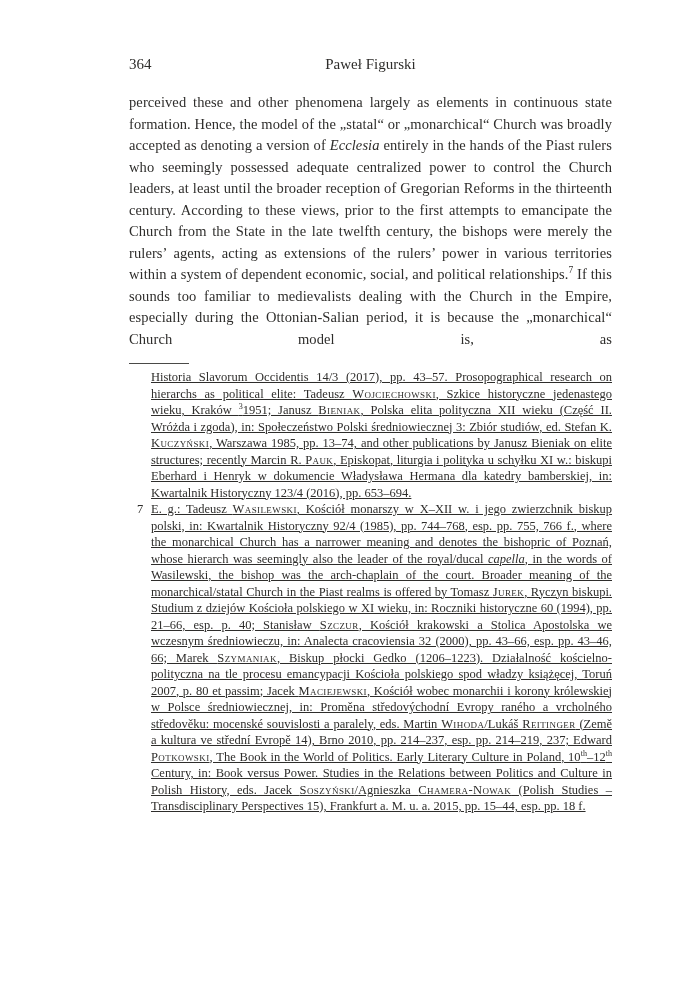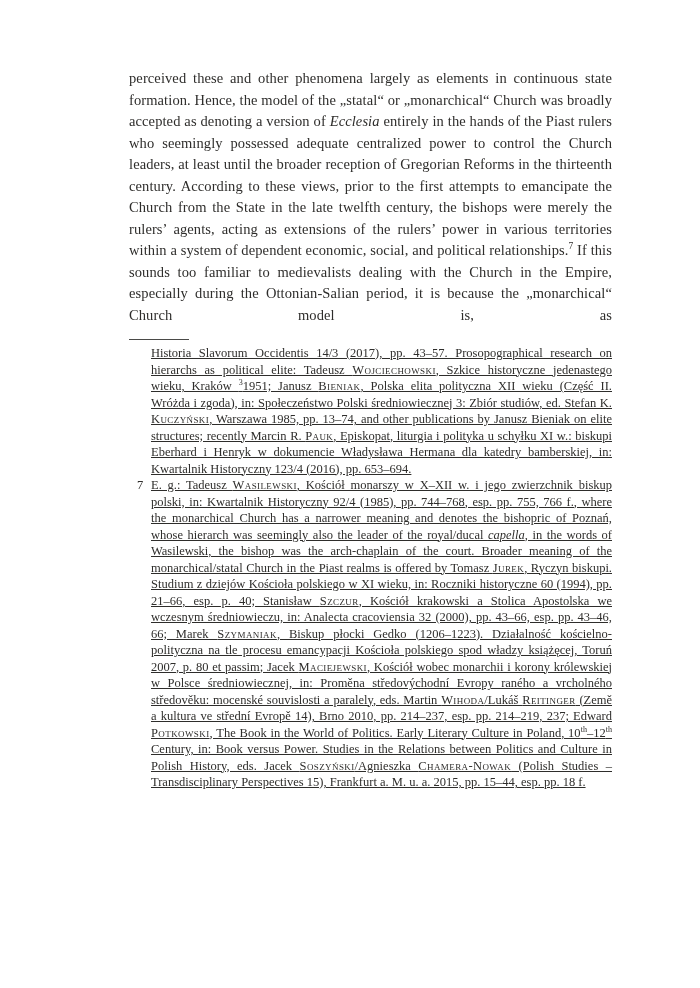--- a/index.html
+++ b/index.html
@@ -23,21 +23,21 @@
   }
   .page-num {
     position: absolute;
     left: 0;
     top: 0;
   }
   .running-head {
     text-align: center;
   }
   .body-text {
-    margin-top: 12px;
+    margin-top: 20px;
     font-size: 14.5px;
     line-height: 21.5px;
     text-align: justify;
     text-align-last: justify;
     letter-spacing: 0.1px;
   }
   .fn-separator {
     width: 60px;
     height: 0;
     border-top: 1px solid #4a4a48;
@@ -61,20 +61,24 @@
   }
   .sc { font-variant: small-caps; letter-spacing: 0.4px; }
   em { font-style: italic; }
   sup { font-size: 0.65em; line-height: 0; vertical-align: super; }
 </style>
 </head>
 <body>
 
 <div class="page">
 
+  <div class="header">
+    <span class="page-num">364</span>
+    <div class="running-head">Paweł Figurski</div>
+  </div>
 
   <div class="body-text">perceived these and other phenomena largely as elements in continuous state formation. Hence, the model of the „statal“ or „monarchical“ Church was broadly accepted as denoting a version of <em>Ecclesia</em> entirely in the hands of the Piast rulers who seemingly possessed adequate centralized power to control the Church leaders, at least until the broader reception of Gregorian Reforms in the thirteenth century. According to these views, prior to the first attempts to emancipate the Church from the State in the late twelfth century, the bishops were merely the rulers’ agents, acting as extensions of the rulers’ power in various territories within a system of dependent economic, social, and political relationships.<sup>7</sup> If this sounds too familiar to medievalists dealing with the Church in the Empire, especially during the Ottonian-Salian period, it is because the „monarchical“ Church model is, as</div>
 
   <div class="fn-separator"></div>
 
   <div class="footnotes">
     <div class="fn-item">Historia Slavorum Occidentis 14/3 (2017), pp. 43–57. Prosopographical research on hierarchs as political elite: Tadeusz <span class="sc">Wojciechowski</span>, Szkice historyczne jedenastego wieku, Kraków <sup>3</sup>1951; Janusz <span class="sc">Bieniak</span>, Polska elita polityczna XII wieku (Część II. Wróżda i zgoda), in: Społeczeństwo Polski średniowiecznej 3: Zbiór studiów, ed. Stefan K. <span class="sc">Kuczyński</span>, Warszawa 1985, pp. 13–74, and other publications by Janusz Bieniak on elite structures; recently Marcin R. <span class="sc">Pauk</span>, Episkopat, liturgia i polityka u schyłku XI w.: biskupi Eberhard i Henryk w dokumencie Władysława Hermana dla katedry bamberskiej, in: Kwartalnik Historyczny 123/4 (2016), pp. 653–694.</div>
     <div class="fn-item">
       <span class="fn-num">7</span>
       <span>E. g.: Tadeusz <span class="sc">Wasilewski</span>, Kościół monarszy w X–XII w. i jego zwierzchnik biskup polski, in: Kwartalnik Historyczny 92/4 (1985), pp. 744–768, esp. pp. 755, 766 f., where the monarchical Church has a narrower meaning and denotes the bishopric of Poznań, whose hierarch was seemingly also the leader of the royal/ducal <em>capella</em>, in the words of Wasilewski, the bishop was the arch-chaplain of the court. Broader meaning of the monarchical/statal Church in the Piast realms is offered by Tomasz <span class="sc">Jurek</span>, Ryczyn biskupi. Studium z dziejów Kościoła polskiego w XI wieku, in: Roczniki historyczne 60 (1994), pp. 21–66, esp. p. 40; Stanisław <span class="sc">Szczur</span>, Kościół krakowski a Stolica Apostolska we wczesnym średniowieczu, in: Analecta cracoviensia 32 (2000), pp. 43–66, esp. pp. 43–46, 66; Marek <span class="sc">Szymaniak</span>, Biskup płocki Gedko (1206–1223). Działalność kościelno-polityczna na tle procesu emancypacji Kościoła polskiego spod władzy książęcej, Toruń 2007, p. 80 et passim; Jacek <span class="sc">Maciejewski</span>, Kościół wobec monarchii i korony królewskiej w Polsce średniowiecznej, in: Proměna středovýchodní Evropy raného a vrcholného středověku: mocenské souvislosti a paralely, eds. Martin <span class="sc">Wihoda</span>/Lukáš <span class="sc">Reitinger</span> (Země a kultura ve střední Evropě 14), Brno 2010, pp. 214–237, esp. pp. 214–219, 237; Edward <span class="sc">Potkowski</span>, The Book in the World of Politics. Early Literary Culture in Poland, 10<sup>th</sup>–12<sup>th</sup> Century, in: Book versus Power. Studies in the Relations between Politics and Culture in Polish History, eds. Jacek <span class="sc">Soszyński</span>/Agnieszka <span class="sc">Chamera-Nowak</span> (Polish Studies – Transdisciplinary Perspectives 15), Frankfurt a. M. u. a. 2015, pp. 15–44, esp. pp. 18 f.</span>

